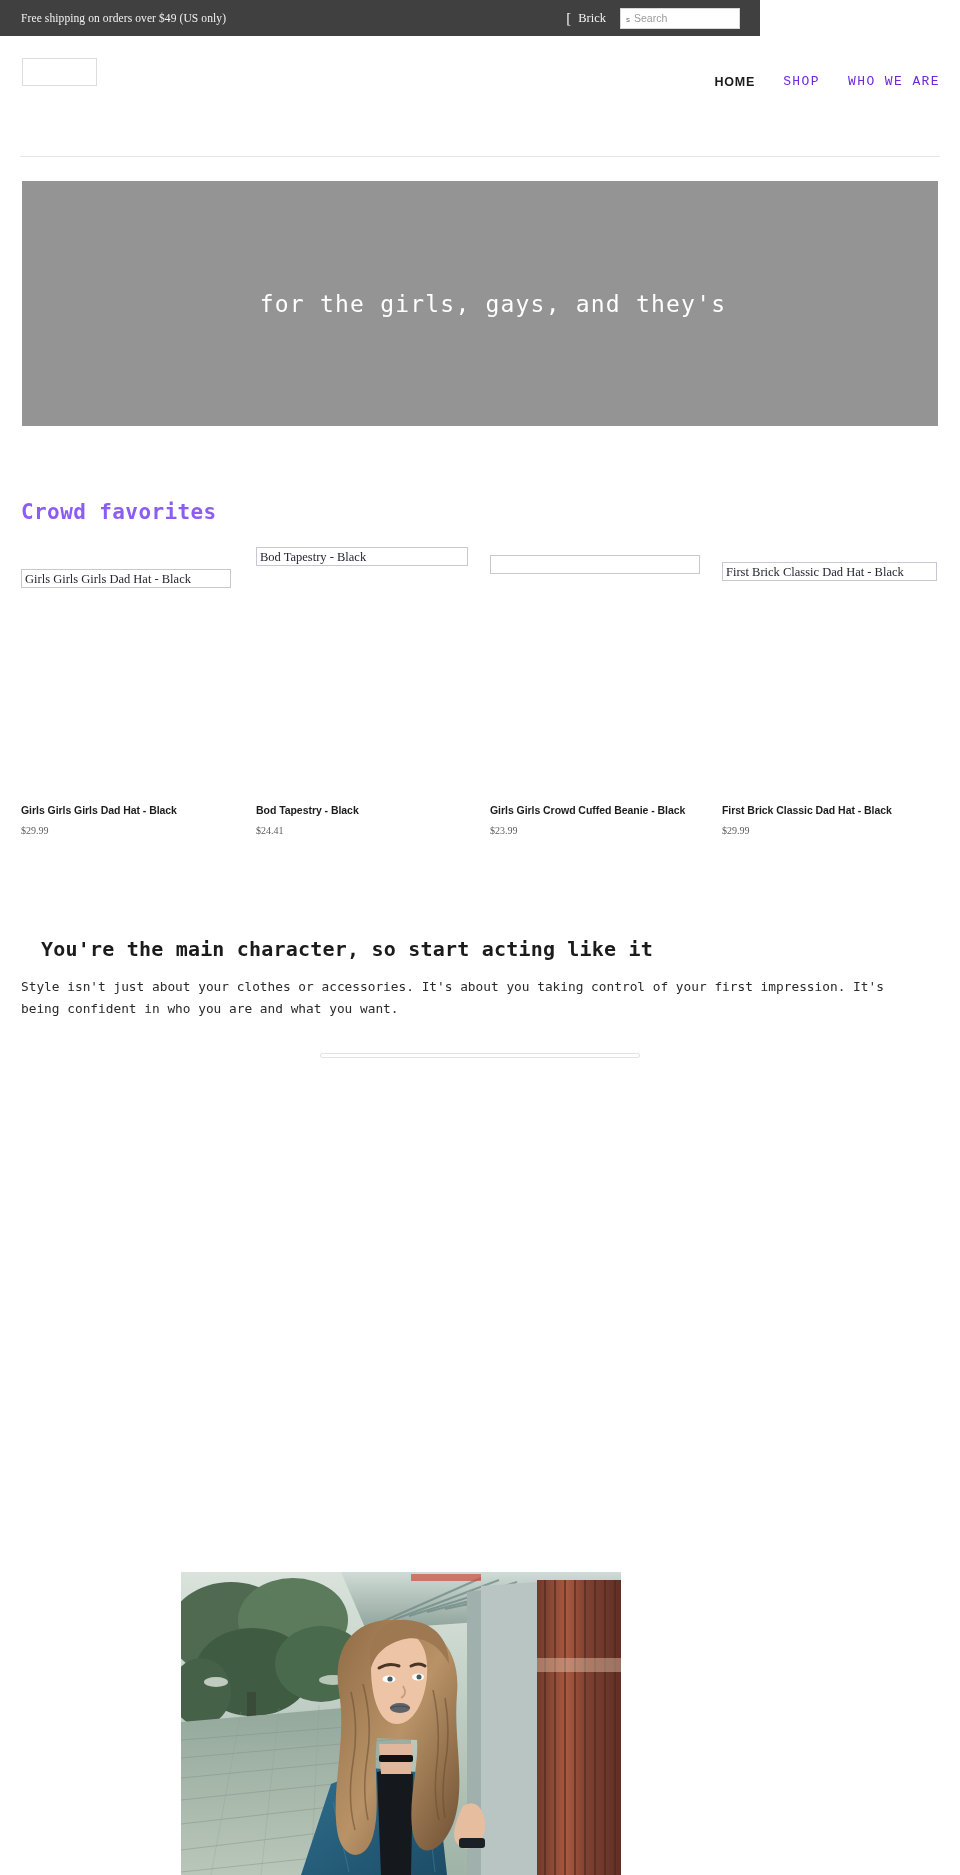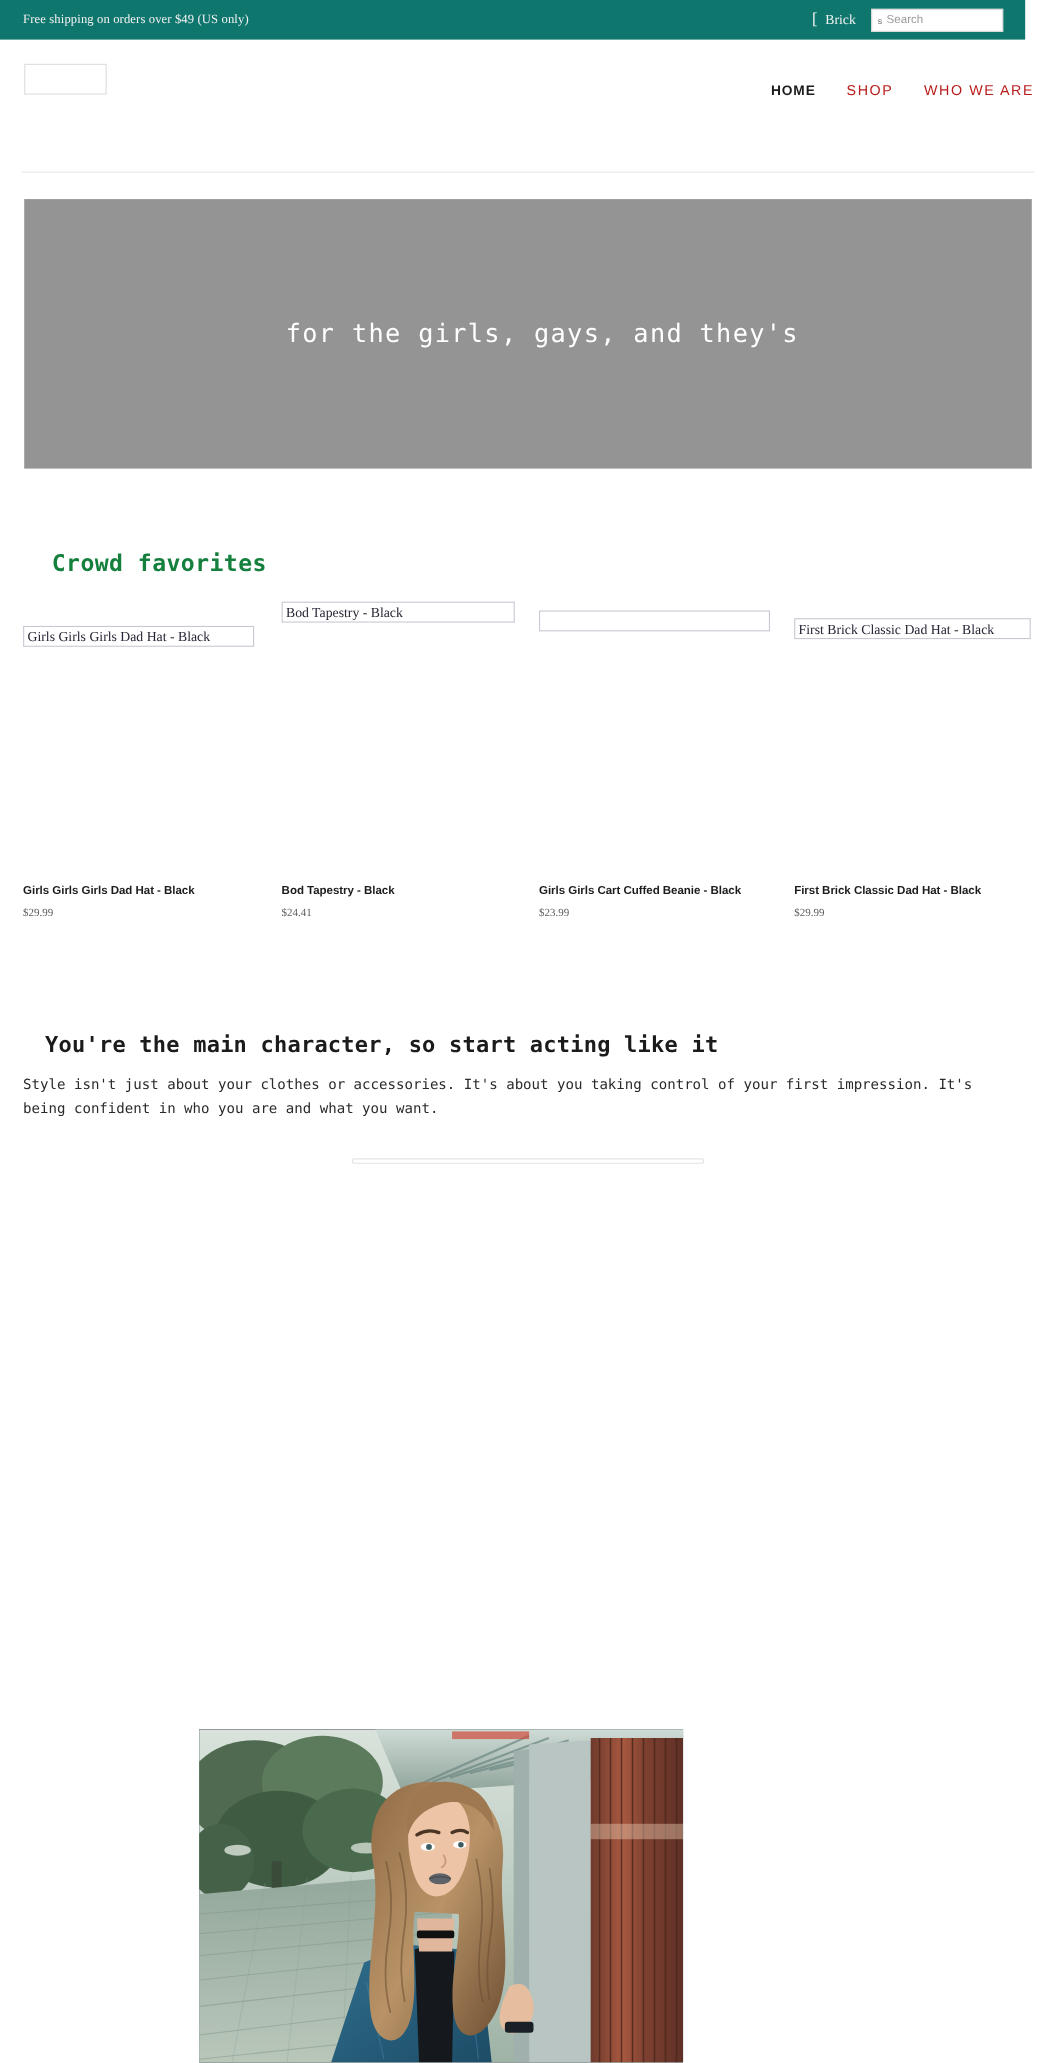--- a/index.html
+++ b/index.html
@@ -9,23 +9,23 @@
     height: 1875px;
     background: #ffffff;
     font-family: "Liberation Sans", sans-serif;
     overflow: hidden;
   }
 
   
   .announce-bar {
     position: absolute;
     top: 0; left: 0;
-    width: 932px;
+    width: 760px;
     height: 36px;
-    background: #0f766e;
+    background: #404040;
     display: flex;
     align-items: center;
   }
   .announce-text {
     position: absolute;
     left: 21px;
     color: #f2f2f2;
     font-family: "Liberation Serif", serif;
     font-size: 11.5px;
     letter-spacing: .1px;
@@ -99,23 +99,23 @@
   }
   .main-nav {
     position: absolute;
     right: 20px;
     top: 38px;
     display: flex;
     align-items: center;
     gap: 28px;
   }
   .nav-item {
-    font-family: Liberation Sans, sans-serif;
+    font-family: Liberation Mono, monospace;
     font-size: 13px;
-    color: #b91c1c;
+    color: #6d28d9;
     letter-spacing: 1.4px;
     white-space: nowrap;
   }
   .nav-item.is-active {
     font-family: "Liberation Sans", sans-serif;
     font-weight: bold;
     color: #1b1b1b;
     letter-spacing: .8px;
     font-size: 12.5px;
   }
@@ -150,23 +150,22 @@
     text-align: center;
   }
 
   
   .section-title {
     position: absolute;
     left: 21px;
     top: 500px;
     font-family: "DejaVu Sans Mono", monospace;
     font-size: 21px;
-    color: #15803d;
+    color: #8b5cf6;
     letter-spacing: .4px;
-    margin-left: 26px;
   }
 
   .product-grid {
     position: absolute;
     left: 0;
     top: 536px;
     width: 960px;
     height: 300px;
   }
   .product-card {
@@ -315,21 +314,21 @@
 
   <div class="product-card pc-2">
     <div class="product-info">
       <div class="product-title">Bod Tapestry - Black</div>
       <div class="product-price">$24.41</div>
     </div>
   </div>
 
   <div class="product-card pc-3">
     <div class="product-info">
-      <div class="product-title">Girls Girls Cart Cuffed Beanie - Black</div>
+      <div class="product-title">Girls Girls Crowd Cuffed Beanie - Black</div>
       <div class="product-price">$23.99</div>
     </div>
   </div>
 
   <div class="product-card pc-4">
     <div class="product-info">
       <div class="product-title">First Brick Classic Dad Hat - Black</div>
       <div class="product-price">$29.99</div>
     </div>
   </div>

